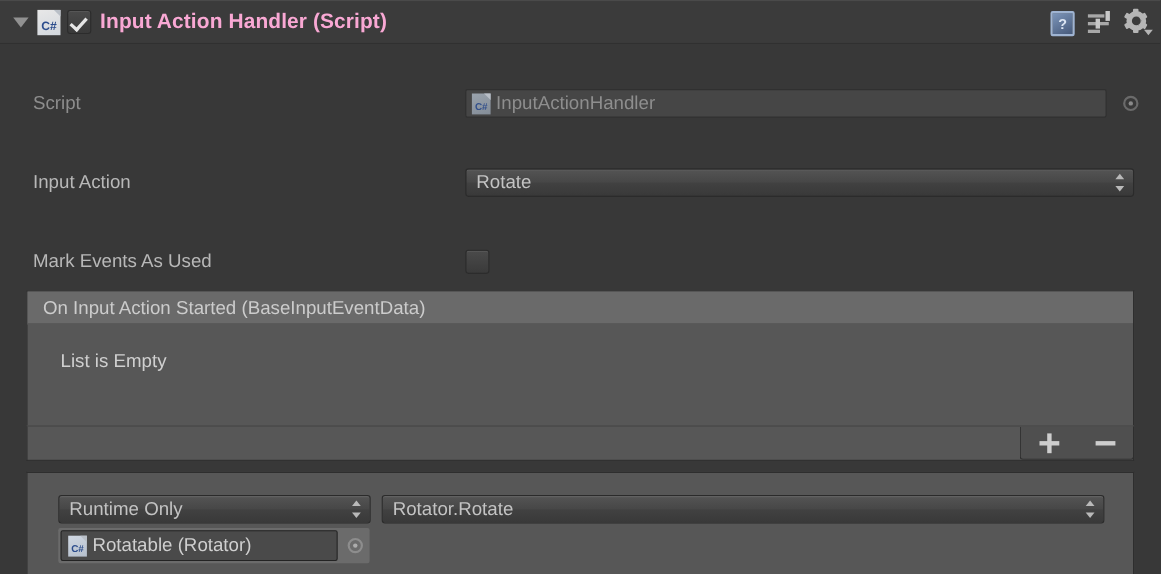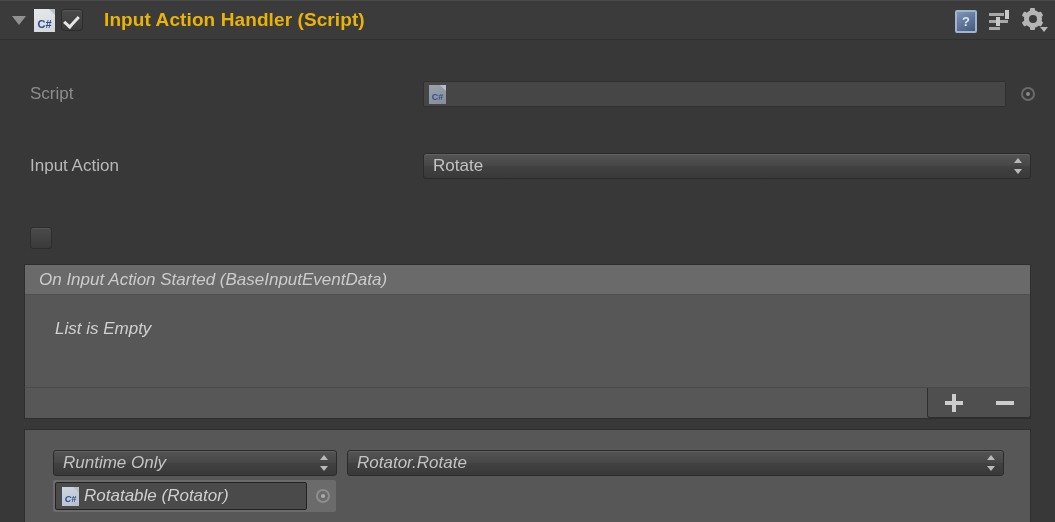--- a/index.html
+++ b/index.html
@@ -107,22 +107,22 @@
     width: 6px;
     height: 12px;
     border: solid #e6e6e6;
     border-width: 0 3px 3px 0;
     transform: rotate(42deg);
   }
 
   .component-title {
     font-size: 19px;
     font-weight: bold;
-    color: #eab308;
-    margin-left: 21px;
+    color: #f9a8d4;
+    margin-left: 8px;
     letter-spacing: 0.1px;
     white-space: nowrap;
   }
 
   .header-icons {
     position: absolute;
     right: 8px;
     top: 0;
     height: 40px;
     display: flex;
@@ -304,21 +304,20 @@
   }
   .updown::before { top: 1px;    border-bottom: 5px solid #b9b9b9; }
   .updown::after  { bottom: 1px; border-top: 5px solid #b9b9b9; }
 
   .main-dd { width: 608px; }
 
   
   .event-block {
     margin: 0 24px 0 24px;
     position: relative;
-    font-style: italic;
   }
   .event-box {
     background: #575757;
     border: 1px solid #2e2e2e;
     border-bottom: none;
   }
   .event-head {
     height: 30px;
     background: #6a6a6a;
     border-bottom: 1px solid #4f4f4f;
@@ -453,38 +452,40 @@
         <div class="dot"></div>
         <div class="caret"></div>
       </div>
     </div>
   </div>
 
   <div class="prop-row">
     <div class="prop-label dim">Script</div>
     <div class="object-field script">
       <div class="cs-icon small dim">C#</div>
+      <span>InputActionHandler</span>
     </div>
     <div style="flex:1"></div>
     <div class="target-btn" style="margin-right:16px;">
       <div class="ring"></div>
       <div class="ctr"></div>
     </div>
   </div>
 
 
   <div class="prop-row">
     <div class="prop-label">Input Action</div>
     <div class="dropdown main-dd">
       <span class="val">Rotate</span>
       <span class="updown"></span>
     </div>
   </div>
 
   <div class="prop-row">
+    <div class="prop-label">Mark Events As Used</div>
     <div class="cb"></div>
   </div>
 
   <div class="spacer-8"></div>
 
   <div class="event-block">
     <div class="event-box" style="height:122px;">
       <div class="event-head">On Input Action Started (BaseInputEventData)</div>
       <div class="event-body">
         <div class="empty-msg">List is Empty</div>

